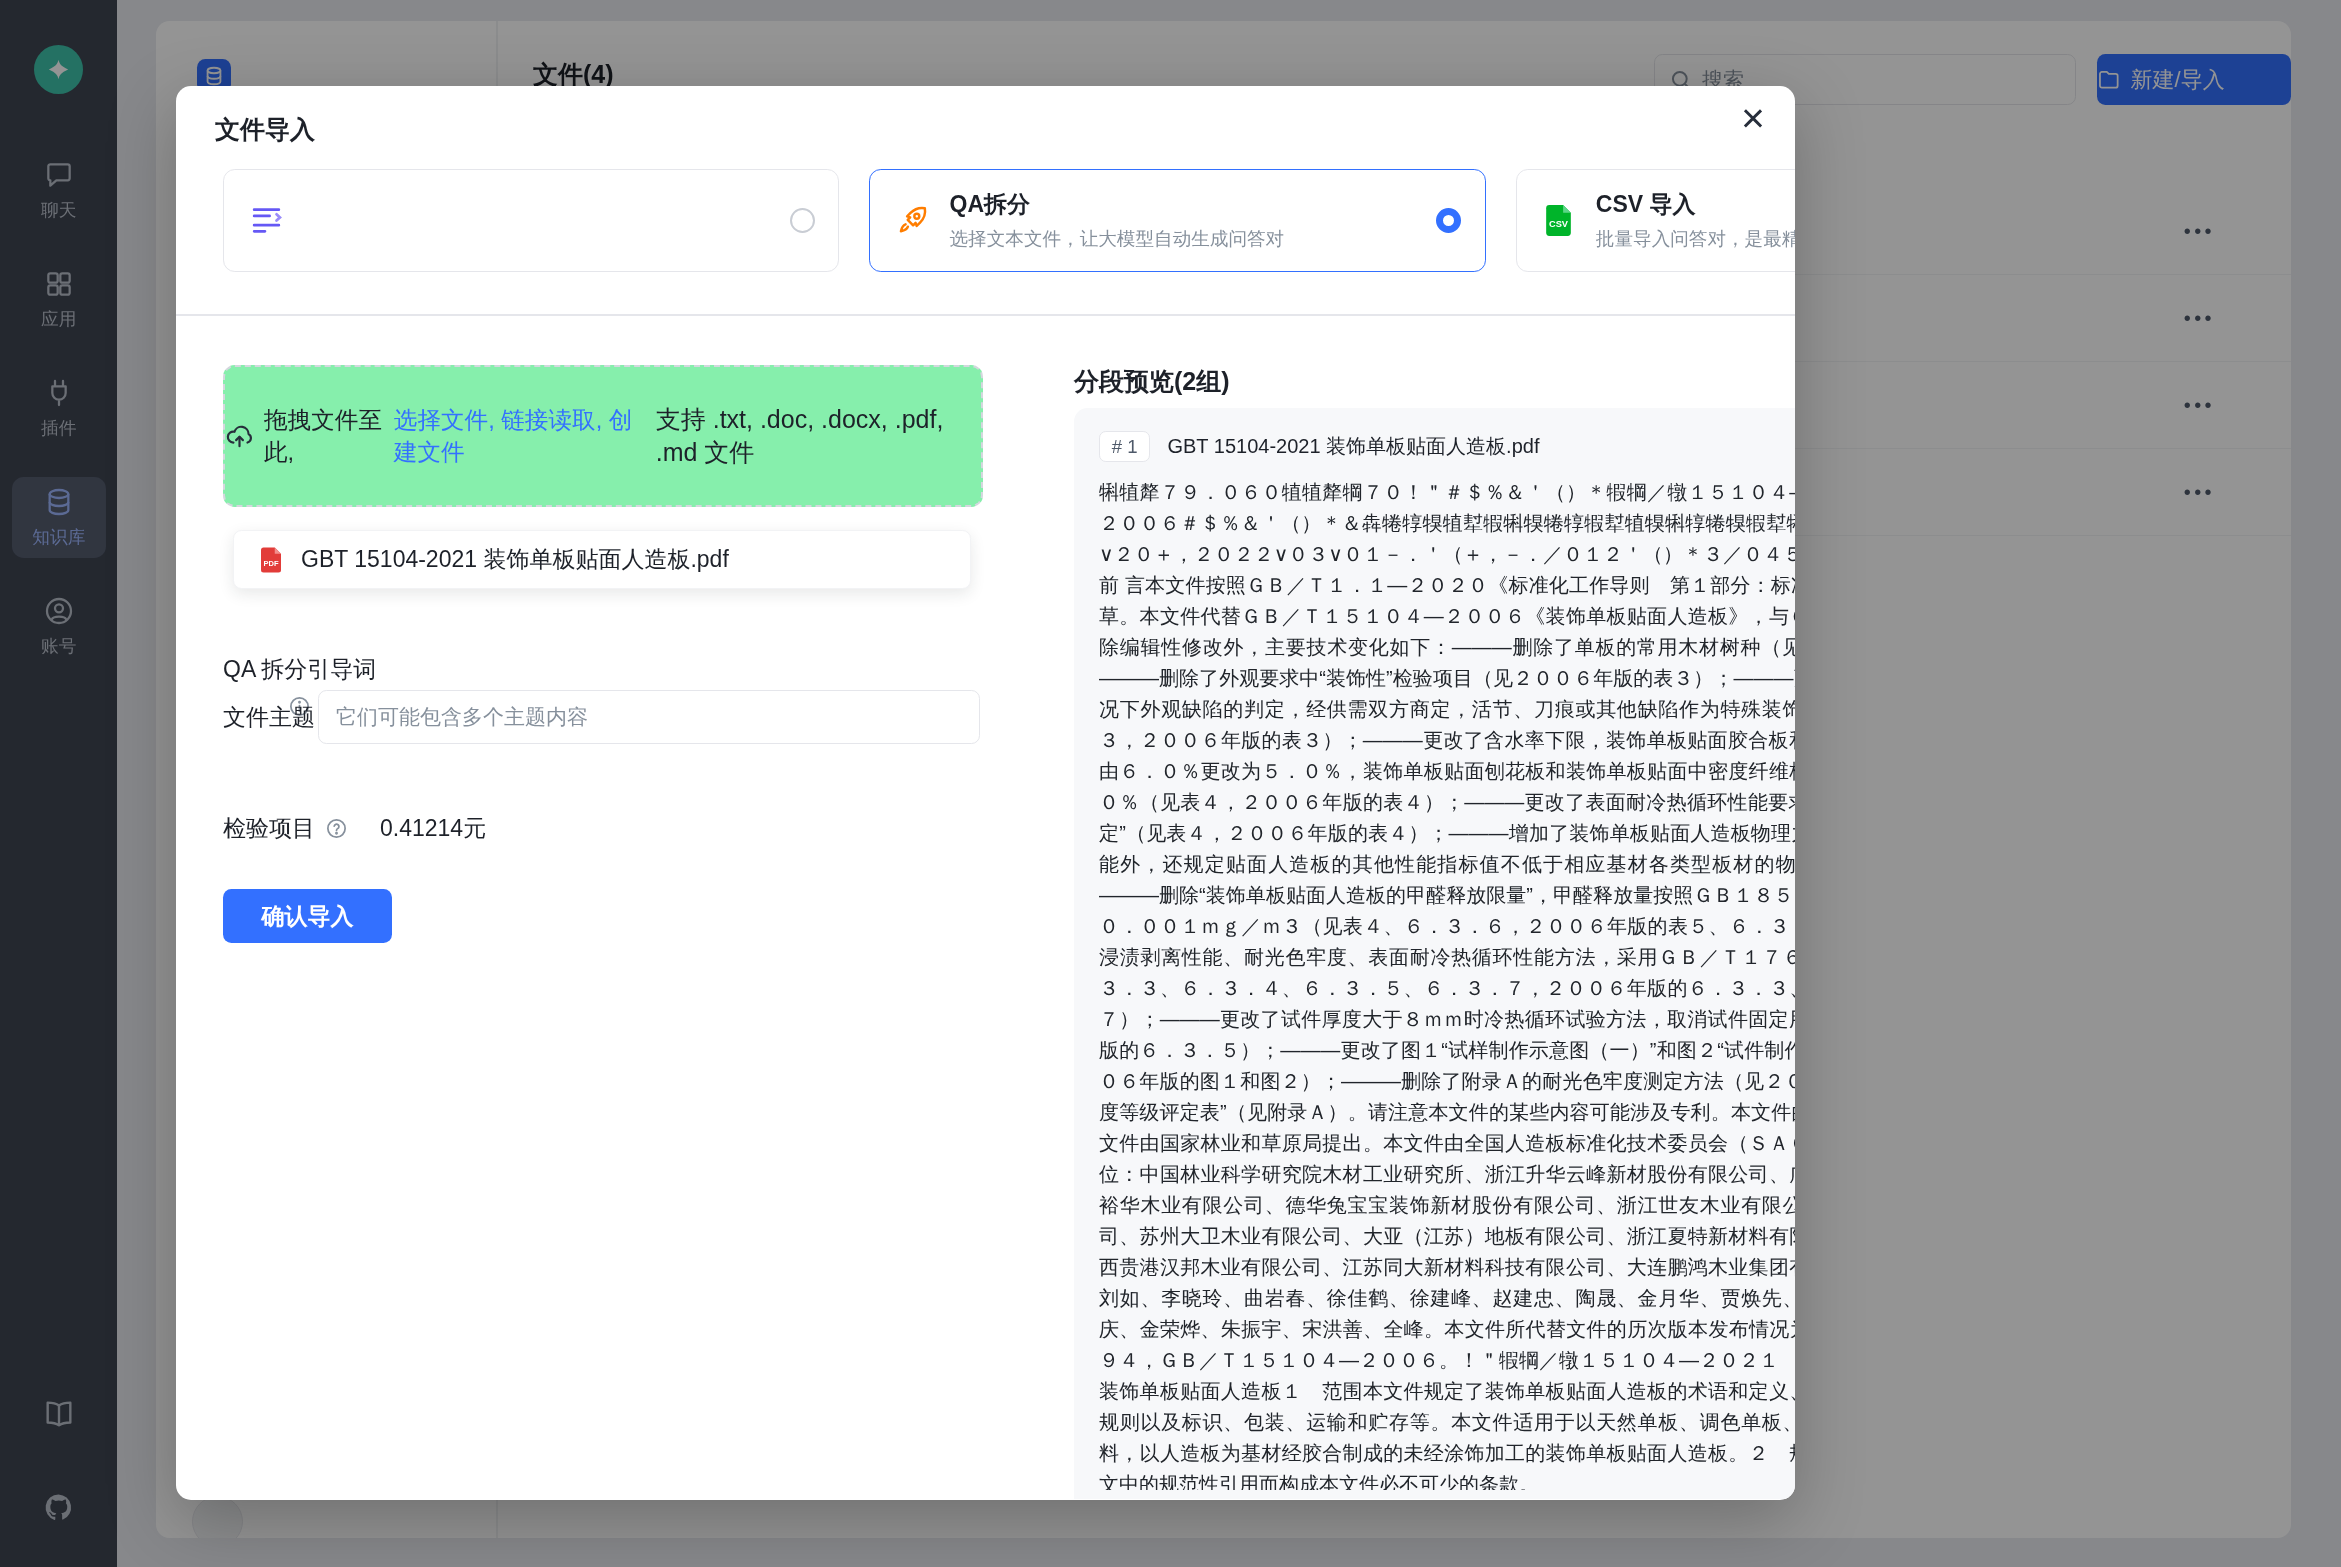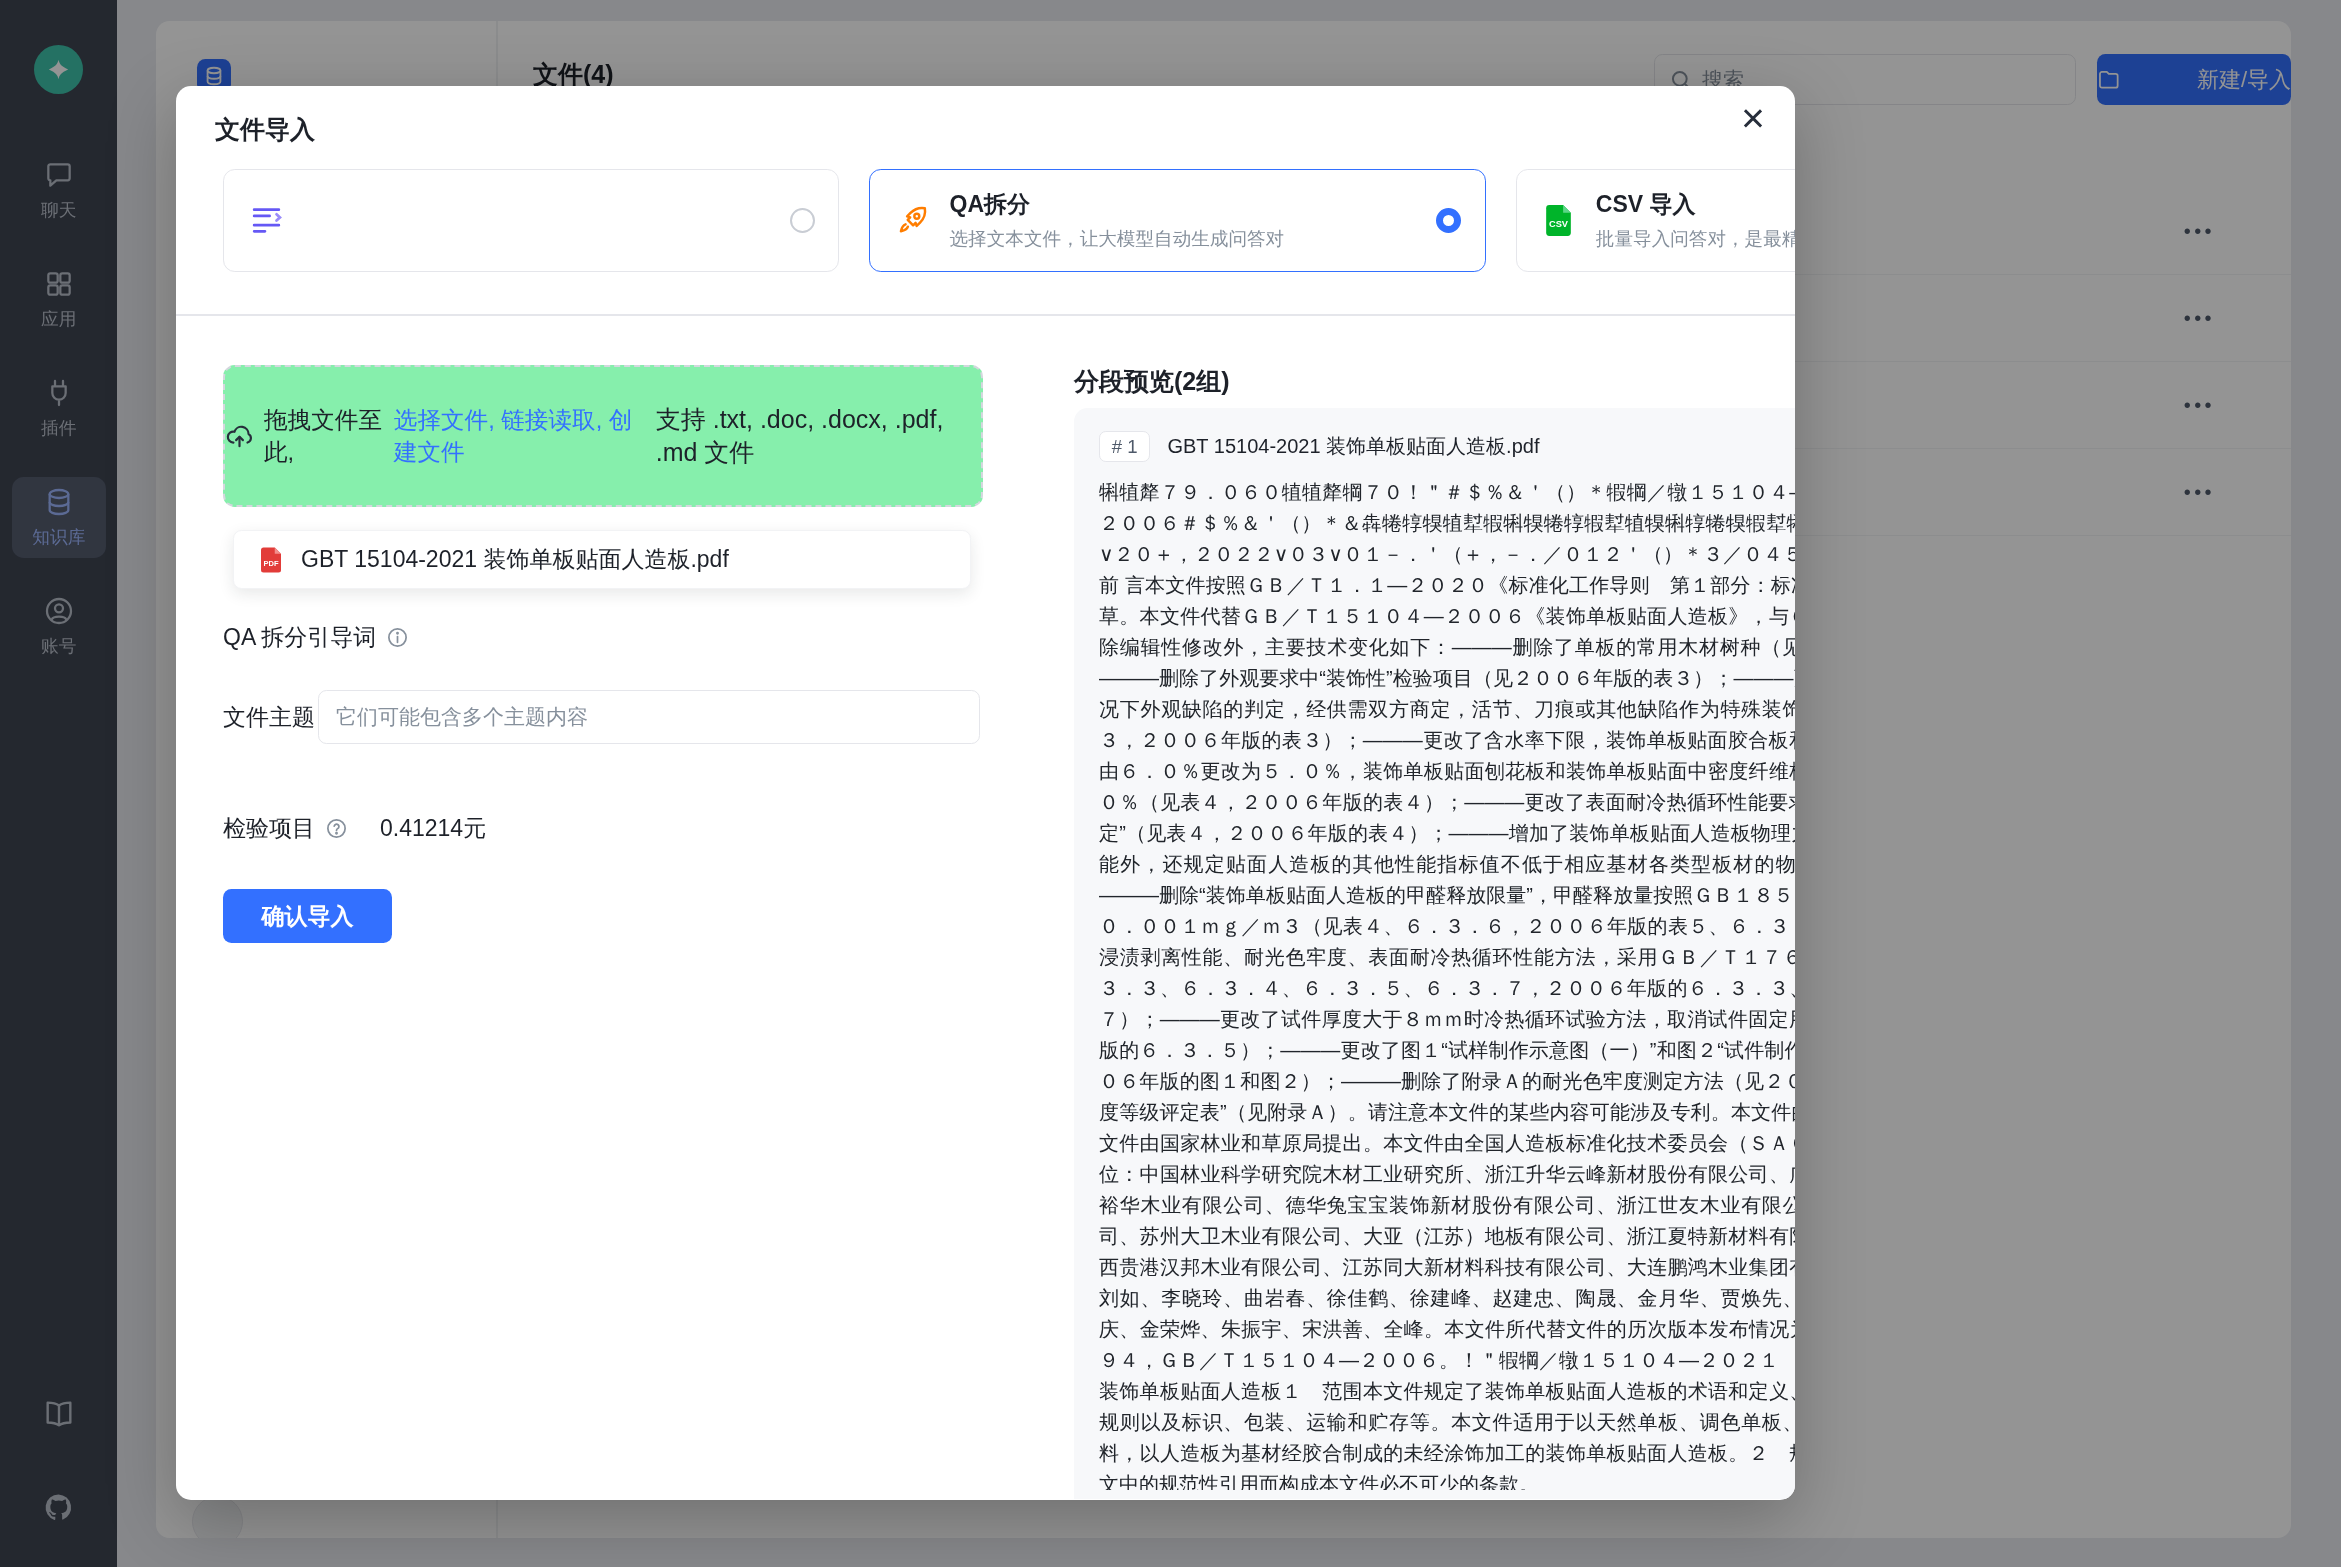--- a/index.html
+++ b/index.html
@@ -51,21 +51,21 @@
     display: flex; align-items: center; padding: 0 13.5px; gap: 10px; color: #86909c;
   }
   .search-box input {
     border: none; outline: none; flex: 1; font-size: 21px; background: transparent;
     font-family: inherit; color: #c2410c;
   }
   .search-box input::placeholder { color: #86909c; }
   .create-btn {
     position: absolute; left: 1941px; top: 33px; width: 194px; height: 51px;
     background: #3370ff; border-radius: 8.4px; border: none; cursor: pointer;
-    display: flex; align-items: center; justify-content: space-between; gap: 10px;
+    display: flex; align-items: center; justify-content: flex-start; gap: 10px;
     color: #fff; font-size: 22px; font-family: inherit;
   }
   .bg-rows { position: absolute; left: 377px; top: 167px; width: 1758px; }
   .bg-row {
     height: 87px; border-bottom: 1.7px solid #f2f3f4;
     display: flex; align-items: center; justify-content: flex-end; padding-right: 76px;
   }
   .more-glyph { font-size: 20px; letter-spacing: 3.4px; color: #4e5969; cursor: pointer; }
   .float-btn {
     position: absolute; left: 36px; top: 1475px; width: 51px; height: 51px;
@@ -117,21 +117,21 @@
   .dz-support { font-size: 25px; font-weight: 500; color: #1d2129; }
 
   .file-card {
     position: absolute; left: 57px; top: 444px; width: 738px; height: 59px;
     background: #fff; border-radius: 8.4px; border: 0.8px solid #f2f3f5;
     box-shadow: 0 5px 15px rgba(31,35,41,0.10);
     display: flex; align-items: center; padding-left: 22px; gap: 15px; cursor: pointer;
   }
   .file-name { font-size: 23px; color: #1d2129; }
 
-  .qa-row { position: absolute; left: 47px; top: 536px; display: flex; align-items: center; gap: 10px; }
+  .qa-row { position: absolute; left: 47px; top: 568px; display: flex; align-items: center; gap: 10px; flex-direction: column; }
   .qa-label { font-size: 23px; font-weight: 500; }
 
   .topic-row { position: absolute; left: 47px; top: 604px; display: flex; align-items: center; }
   .topic-label { font-size: 23px; width: 95px; }
   .topic-input {
     width: 662px; height: 54px; border: 1.7px solid #e5e6eb; border-radius: 8.4px;
     padding: 0 17px; font-size: 21px; font-family: inherit; outline: none; color: #1d2129;
   }
   .topic-input::placeholder { color: #86909c; }
 

